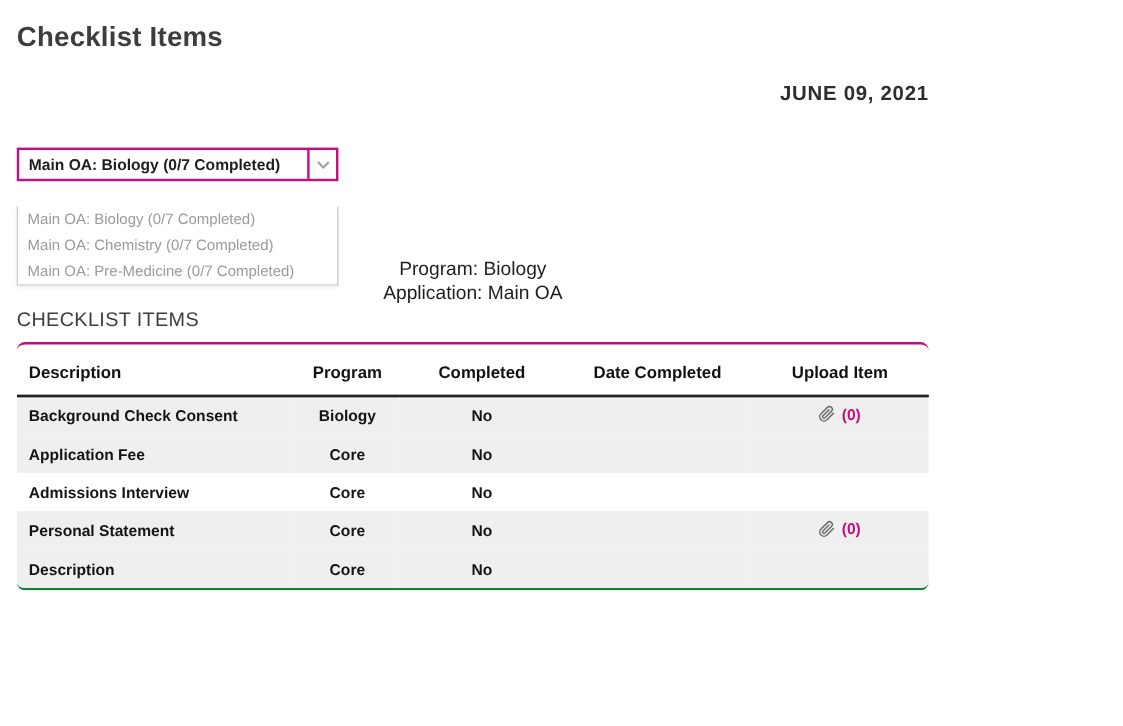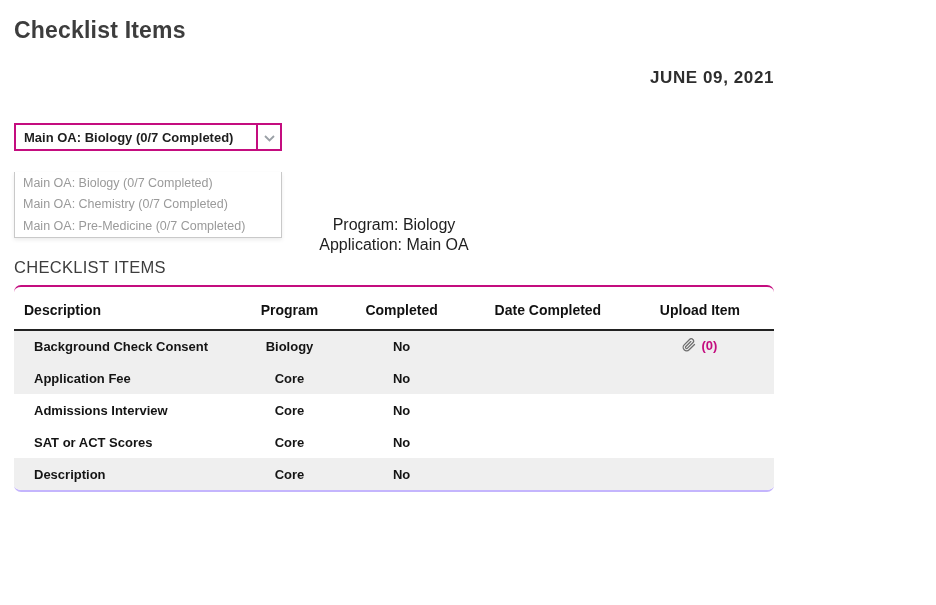--- a/index.html
+++ b/index.html
@@ -102,21 +102,21 @@
   .section-title {
     margin-top: 3px;
     font-size: 16.5px;
     color: var(--title);
     letter-spacing: 0.3px;
   }
 
   .table-wrap {
     margin-top: 8px;
     border-top: 2px solid var(--accent);
-    border-bottom: 2px solid #c4b5fd;
+    border-bottom: 2px solid #15803d;
     border-radius: 7px;
     overflow: hidden;
   }
   table { width: 100%; border-collapse: collapse; table-layout: fixed; }
   col.c-desc { width: 30.5%; }
   col.c-prog { width: 11.5%; }
   col.c-comp { width: 18%; }
   col.c-date { width: 20.5%; }
   col.c-upld { width: 19.5%; }
   thead th {
@@ -129,21 +129,21 @@
   }
   thead th:first-child { text-align: left; padding-left: 10px; }
   tbody td {
     font-size: 13px;
     font-weight: bold;
     color: #141414;
     text-align: center;
     height: 32px;
     padding: 0 4px;
   }
-  tbody td:first-child { text-align: left; padding-left: 20px; }
+  tbody td:first-child { text-align: left; padding-left: 10px; }
   tbody tr.alt { background: var(--row-alt); }
   .upload-link {
     display: inline-flex;
     align-items: center;
     gap: 5px;
     cursor: pointer;
     text-decoration: none;
   }
   .upload-count { color: var(--accent); font-weight: bold; font-size: 13px; }
   .clip-icon { display: inline-flex; }
@@ -234,27 +234,34 @@
   </tr>
           <tr>
     <td>Admissions Interview</td>
     <td>Core</td>
     <td>No</td>
     <td></td>
     <td>
       
     </td>
   </tr>
-          <tr>
-    <td>SAT or ACT Scores</td>
-    <td>Core</td>
-    <td>No</td>
-    <td></td>
-    <td>
-      
+          <tr class="alt">
+    <td>Personal Statement</td>
+    <td>Core</td>
+    <td>No</td>
+    <td></td>
+    <td>
+      <span class="upload-link">
+        <span class="clip-icon">
+          <svg width="14" height="14" viewBox="0 0 24 24">
+                    <path d="M21.44 11.05l-9.19 9.19a6 6 0 0 1-8.49-8.49l9.19-9.19a4 4 0 0 1 5.66 5.66l-9.2 9.19a2 2 0 0 1-2.83-2.83l8.49-8.48" fill="none" stroke="#6f6f6f" stroke-width="2.2" stroke-linecap="round"></path>
+                  </svg>
+        </span>
+        <span class="upload-count">(0)</span>
+      </span>
     </td>
   </tr>
           <tr class="alt">
     <td>Description</td>
     <td>Core</td>
     <td>No</td>
     <td></td>
     <td>
       
     </td>

